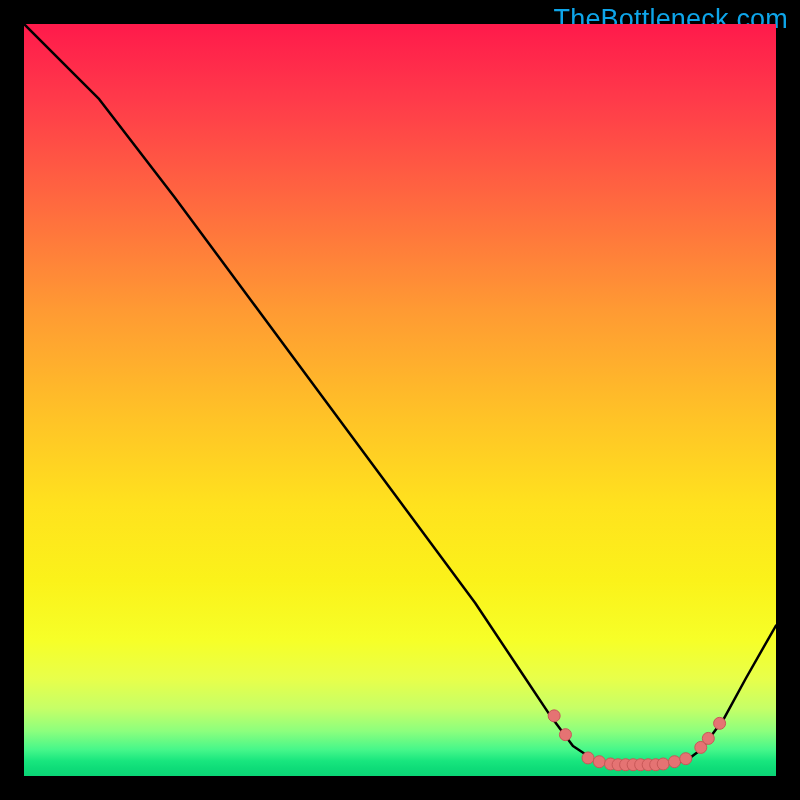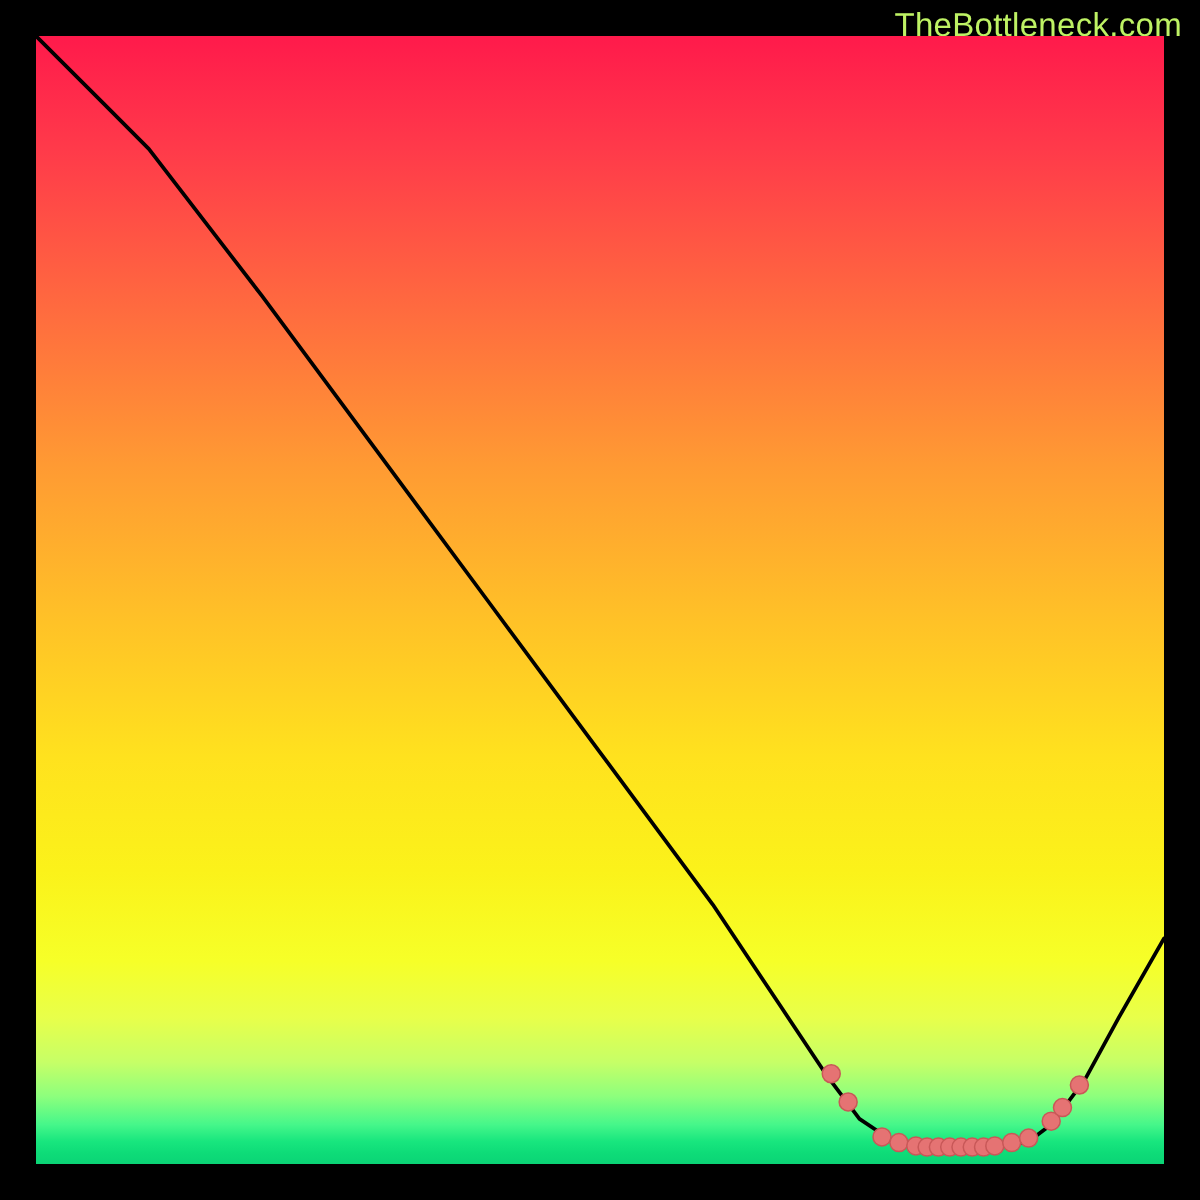--- a/index.html
+++ b/index.html
@@ -47,22 +47,22 @@
     );
   }
   .svg-layer {
     position: absolute;
     inset: 0;
   }
   .watermark {
     position: absolute;
     top: 4px;
     right: 12px;
-    color: #bef264;
-    font-size: 22px;
+    color: #0ea5e9;
+    font-size: 27px;
     letter-spacing: 0.2px;
     user-select: none;
   }
 </style>
 </head>
 <body>
 
 <div class="stage">
   <div class="watermark">TheBottleneck.com</div>
   <div class="plot">

